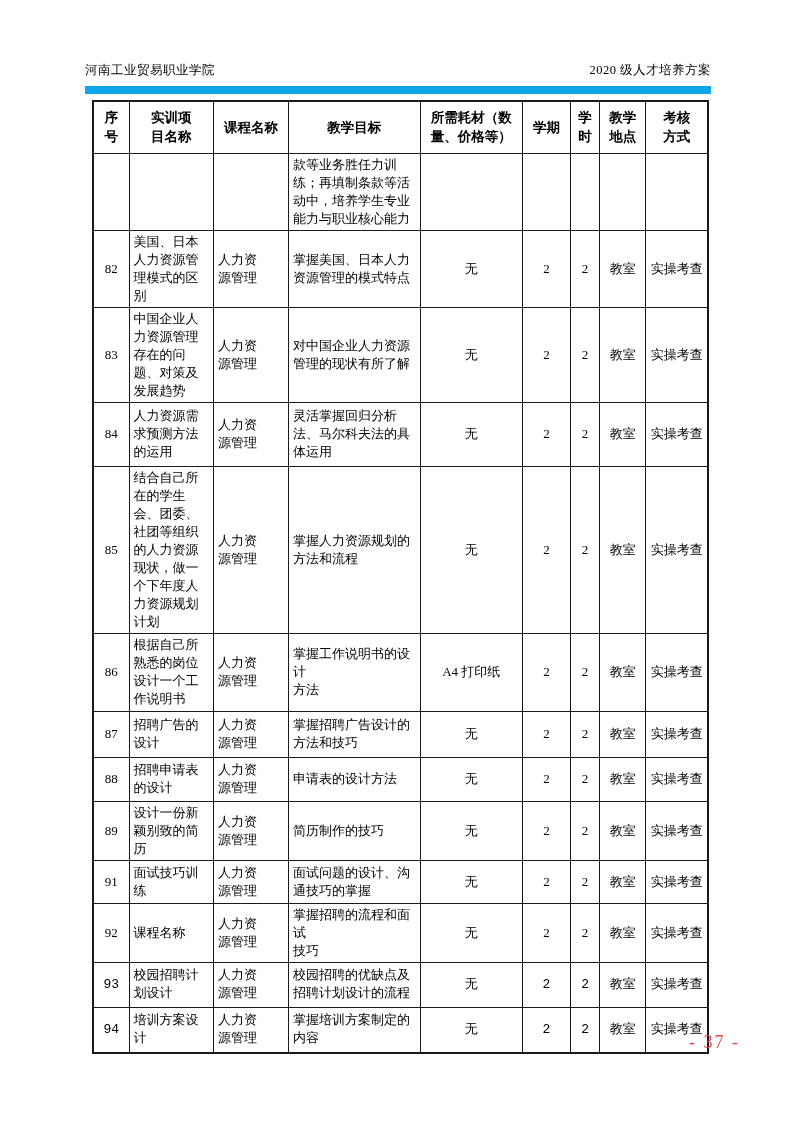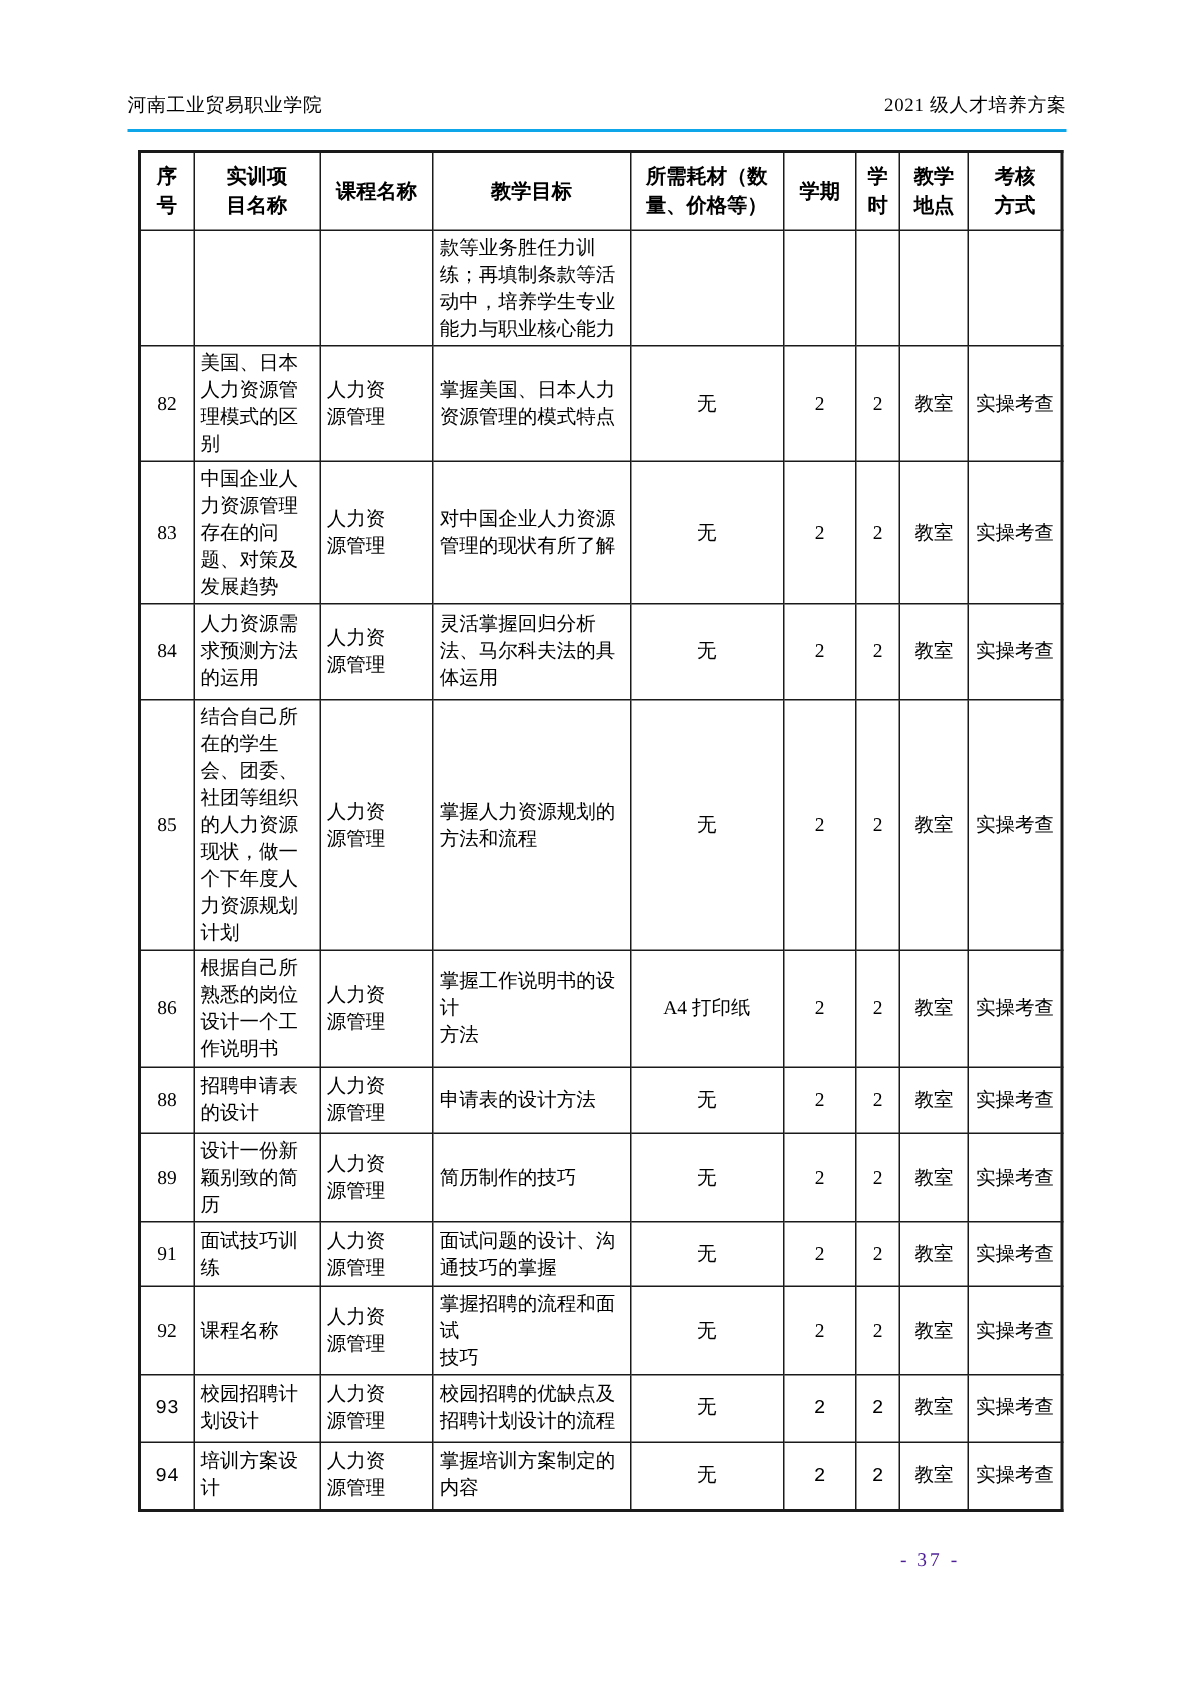--- a/index.html
+++ b/index.html
@@ -17,21 +17,21 @@
   }
   .doc-header {
     position:absolute;
     left:85px; top:62px; width:626px;
     display:flex;
     justify-content:space-between;
     align-items:flex-start;
     font-size:12.5px;
     letter-spacing:0.5px;
     padding-bottom:7px;
-    border-bottom:2px solid #0ea5e9;
+    border-bottom:8px solid #0ea5e9;
   }
   table.curriculum {
     position:absolute;
     left:92px; top:100px;
     width:617px;
     border-collapse:collapse;
     table-layout:fixed;
     border:2px solid #1a1a1a;
   }
   .curriculum th, .curriculum td {
@@ -51,34 +51,34 @@
     line-height:19px;
     padding:4px 2px;
   }
   .curriculum td.c { text-align:center; }
   .curriculum td.l { text-align:left; }
   .curriculum td.col-course { padding-right:28px; }
   .page-number {
     position:absolute;
     left:600px; top:1032px;
     width:140px;
-    text-align:left;
-    font-size:13px;
+    text-align:right;
+    font-size:18px;
     letter-spacing:2px;
-    color:#4c1d95;
+    color:#ef4444;
   }
 </style>
 </head>
 <body>
 
 <div class="page">
 
   <div class="doc-header">
     <span>河南工业贸易职业学院</span>
-    <span>2021 级人才培养方案</span>
+    <span>2020 级人才培养方案</span>
   </div>
 
   <table class="curriculum">
     <colgroup>
       <col style="width:36px">
       <col style="width:84px">
       <col style="width:75px">
       <col style="width:131px">
       <col style="width:102px">
       <col style="width:48px">
@@ -166,20 +166,31 @@
           <td class="l col-project">根据自己所熟悉的岗位设计一个工作说明书</td>
           <td class="l col-course">人力资源管理</td>
           <td class="l col-objective">掌握工作说明书的设计
 方法</td>
           <td class="c col-materials">A4 打印纸</td>
           <td class="c col-semester">2</td>
           <td class="c col-hours">2</td>
           <td class="c col-location">教室</td>
           <td class="c col-assessment">实操考查</td>
         </tr>
+        <tr style="height: 46px;">
+          <td class="c col-no">87</td>
+          <td class="l col-project">招聘广告的设计</td>
+          <td class="l col-course">人力资源管理</td>
+          <td class="l col-objective">掌握招聘广告设计的方法和技巧</td>
+          <td class="c col-materials">无</td>
+          <td class="c col-semester">2</td>
+          <td class="c col-hours">2</td>
+          <td class="c col-location">教室</td>
+          <td class="c col-assessment">实操考查</td>
+        </tr>
         <tr style="height: 44px; margin-top: 44px;">
           <td class="c col-no">88</td>
           <td class="l col-project">招聘申请表的设计</td>
           <td class="l col-course">人力资源管理</td>
           <td class="l col-objective">申请表的设计方法</td>
           <td class="c col-materials">无</td>
           <td class="c col-semester">2</td>
           <td class="c col-hours">2</td>
           <td class="c col-location">教室</td>
           <td class="c col-assessment">实操考查</td>

